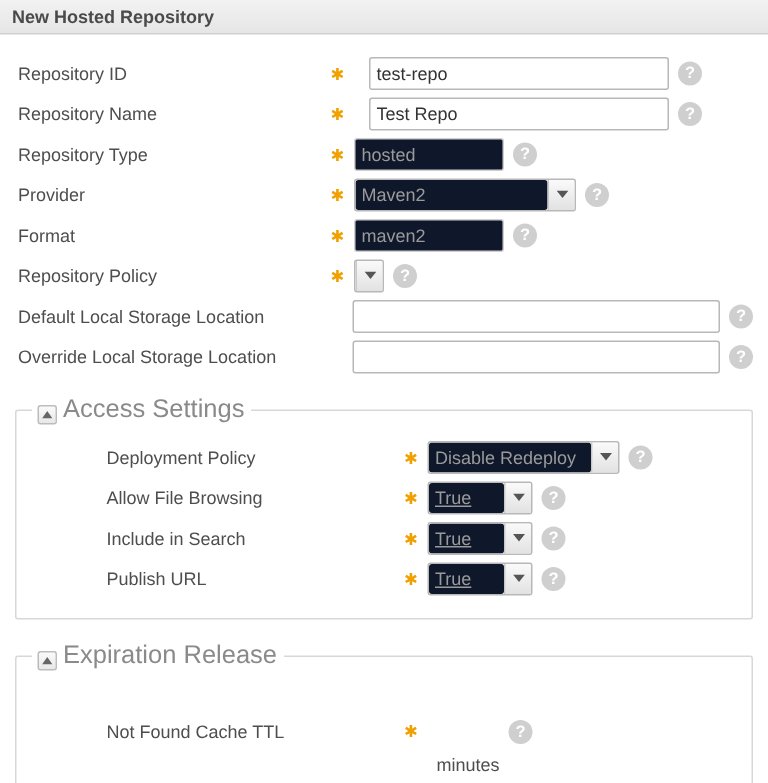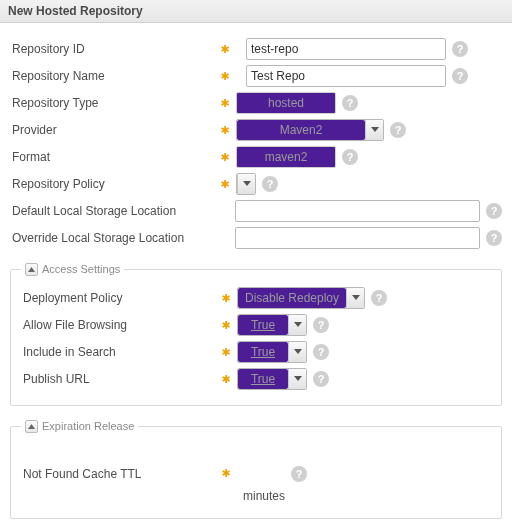--- a/index.html
+++ b/index.html
@@ -46,22 +46,21 @@
     border: 1px solid #b8b8b8;
     border-radius: 2px;
     padding: 2px 4px;
     font-size: 12px;
     background: #fff;
     color: #333;
   }
   input[type="text"][readonly] {
     color: #9a9a9a;
     border-color: #cfcfcf;
-    background: #4c1d95;
-    text-align: center;
+    background: #0f172a;
   }
   .w200 { width: 200px; margin-left: 10px; }
   .w270 { width: 270px; }
   .w100 { width: 100px; }
   .w130 { width: 128px; }
   .w70  { width: 70px; }
   .w50  { width: 50px; text-decoration: underline; }
   .select-wrap {
     display: inline-flex;
     align-items: stretch;
@@ -97,36 +96,36 @@
     flex: 0 0 auto;
   }
   fieldset.group {
     border: 1px solid #d8d8d8;
     border-radius: 2px;
     margin: 14px 0 0 0;
     padding: 6px 10px 10px 10px;
   }
   fieldset.group legend {
     color: #8a8a8a;
-    font-size: 11px;
+    font-size: 17px;
     padding: 0 4px;
     display: flex;
-    align-items: flex-start;
+    align-items: flex-end;
     gap: 4px;
   }
   .collapse-btn {
     width: 13px; height: 13px;
     border: 1px solid #bcbcbc;
     background: linear-gradient(#fafafa,#e8e8e8);
     border-radius: 2px;
     display: inline-flex; align-items: center; justify-content: center;
     cursor: pointer;
   }
   .collapse-btn svg { display:block; }
-  .group .row label.lbl { flex: 0 0 200px; }
+  .group .row label.lbl { flex: 0 0 200px; margin-left: 48px; }
   .suffix {
     margin-left: 6px;
     color: #4e4e4e;
     margin-top: 45px;
   }
   .button-bar {
     display: flex;
     justify-content: center;
     gap: 10px;
     padding: 28px 0 12px 0;

